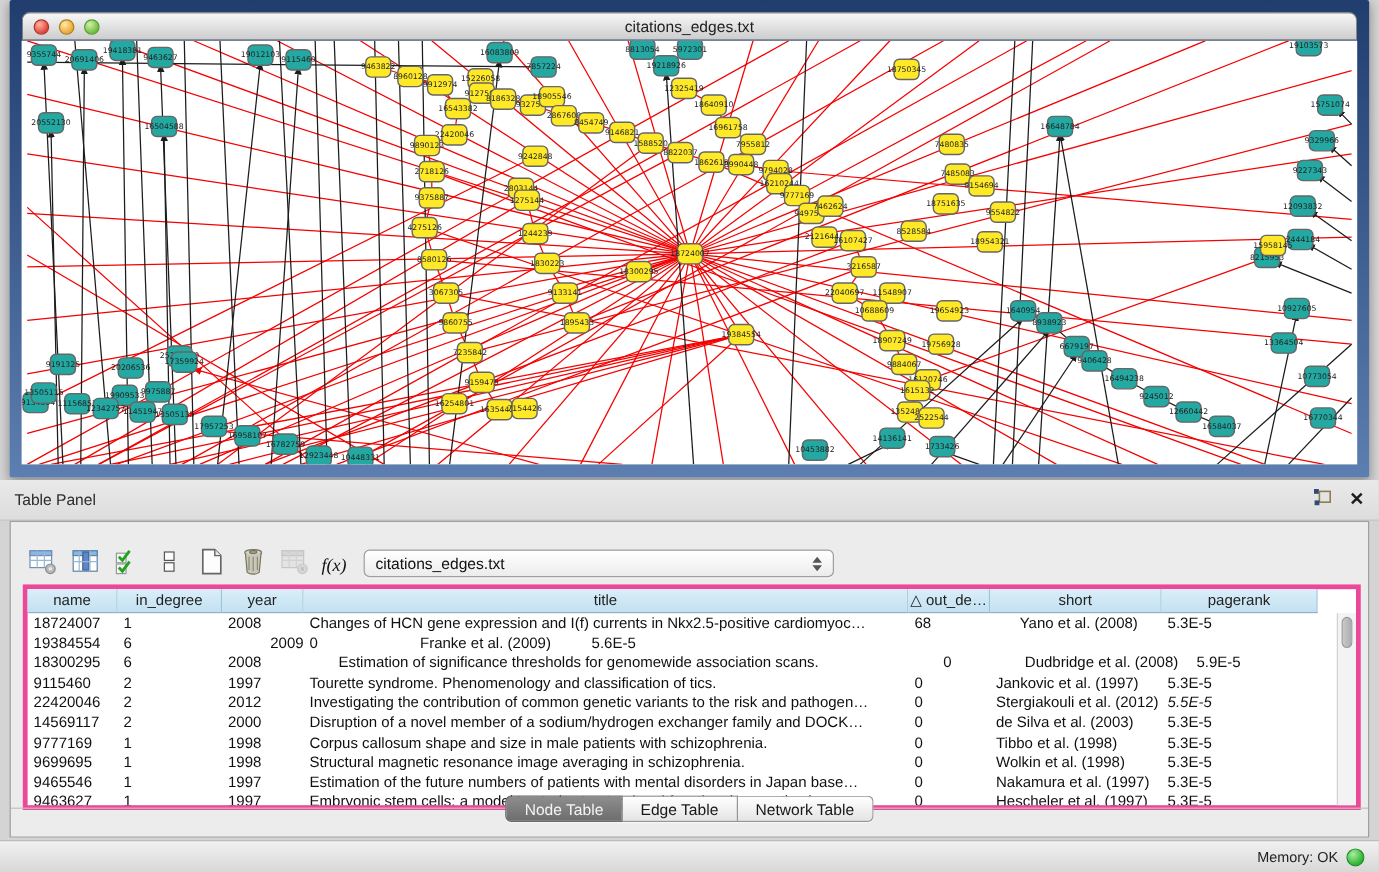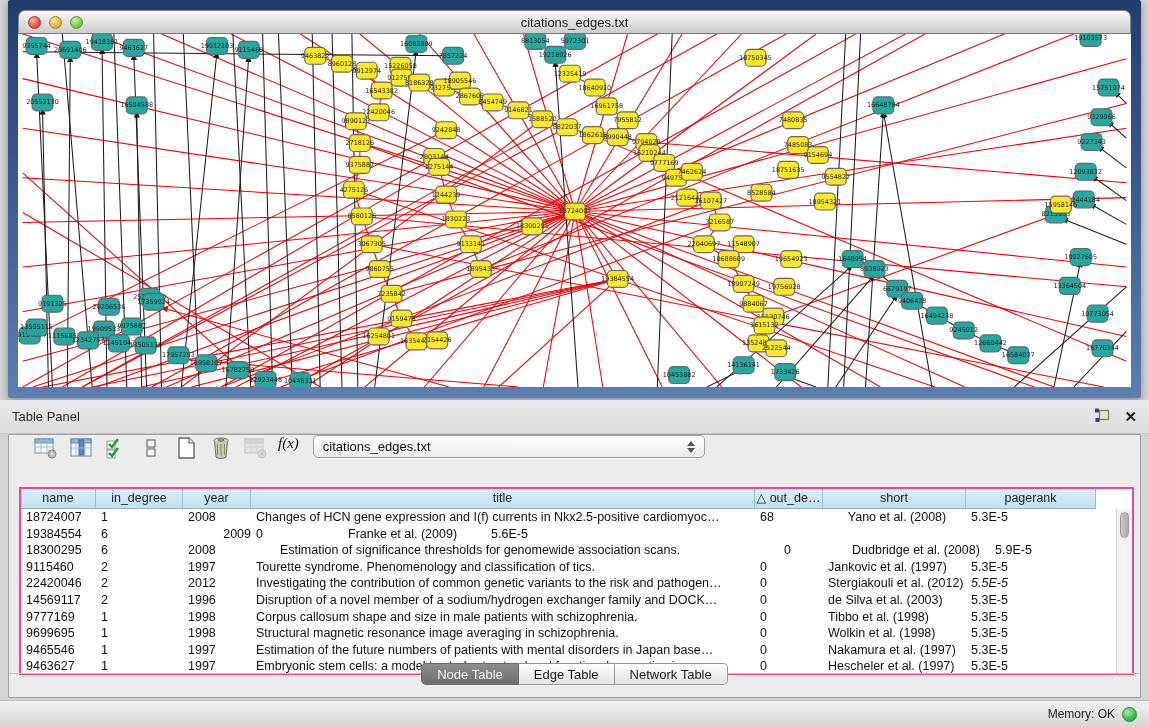--- a/index.html
+++ b/index.html
@@ -51,40 +51,40 @@
   .tp-header-icons { margin-left:auto; display:flex; align-items:center; gap:14px; }
   .tp-float, .tp-close { cursor:default; }
   .tp-close { font-size:15px; font-weight:bold; color:#1c1c1c; line-height:16px; }
 
   .tp-body {
     position:absolute; left:8px; top:34px; width:1133px; height:264px;
     background:#ececec; border:1px solid #9f9f9f; border-radius:1px;
   }
 
   
-  .tp-toolbar { position:absolute; left:0; top:0; right:17px; height:46px; display:flex; align-items:flex-start; padding-left:24px; }
+  .tp-toolbar { position:absolute; left:0; top:0; right:17px; height:46px; display:flex; align-items:flex-end; padding-left:14px; }
   .tb-btn { width:26px; height:26px; margin-right:9px; display:flex; align-items:center; justify-content:center; }
   .fx-label { font-size:15px; color:#111; font-family:"Liberation Serif", serif; font-style:italic; margin-right:10px; white-space:nowrap; }
   .combo {
     width:392px; height:23px; margin-left:4px;
     border:1px solid #9f9f9f; border-radius:5px;
     background:linear-gradient(#ffffff,#ececec);
     display:flex; align-items:center; justify-content:space-between;
     padding:0 9px; font-size:13px; color:#111;
     box-shadow:0 1px 0 rgba(255,255,255,.7);
   }
   .combo-arrows { display:flex; flex-direction:column; gap:2px; }
   .combo-arrows i { display:block; width:0; height:0; border-left:4px solid transparent; border-right:4px solid transparent; }
   .arr-up { border-bottom:5px solid #555; }
   .arr-dn { border-top:5px solid #555; }
 
   
   .tbl-wrap {
     position:absolute; left:10px; top:52px; width:1115px; height:188px;
-    background:#ffffff; border:2px solid #ec4899;
+    background:#ffffff; border:4px solid #ec4899;
   }
   .tbl-head { display:flex; height:20px; }
   .th {
     height:20px; line-height:19px; font-size:12.5px; color:#222; text-align:center;
     background:linear-gradient(#daeef9,#c3e1f1);
     border-right:1px solid #9cc3d8; border-bottom:1px solid #8db3c8;
     overflow:hidden; white-space:nowrap; flex:none;
   }
   .tbl-rows { position:absolute; left:0; top:20px; right:16px; bottom:0; overflow:hidden; }
   .tr { display:flex; height:16.6px; }
@@ -950,21 +950,21 @@
             <div class="td" style="width: 87px;">2</div>
             <div class="td" style="width: 68px;">2012</div>
             <div class="td" style="width: 504px;">Investigating the contribution of common genetic variants to the risk and pathogen…</div>
             <div class="td" style="width: 68px;">0</div>
             <div class="td" style="width: 143px;">Stergiakouli et al. (2012)</div>
             <div class="td" style="width: 130px; font-style: italic;">5.5E-5</div>
           </div>
           <div class="tr">
             <div class="td" style="width: 75px;">14569117</div>
             <div class="td" style="width: 87px;">2</div>
-            <div class="td" style="width: 68px;">1996</div>
+            <div class="td" style="width: 68px;">2000</div>
             <div class="td" style="width: 504px;">Disruption of a novel member of a sodium/hydrogen exchanger family and DOCK…</div>
             <div class="td" style="width: 68px;">0</div>
             <div class="td" style="width: 143px;">de Silva et al. (2003)</div>
             <div class="td" style="width: 130px;">5.3E-5</div>
           </div>
           <div class="tr">
             <div class="td" style="width: 75px;">9777169</div>
             <div class="td" style="width: 87px;">1</div>
             <div class="td" style="width: 68px;">1998</div>
             <div class="td" style="width: 504px;">Corpus callosum shape and size in male patients with schizophrenia.</div>

